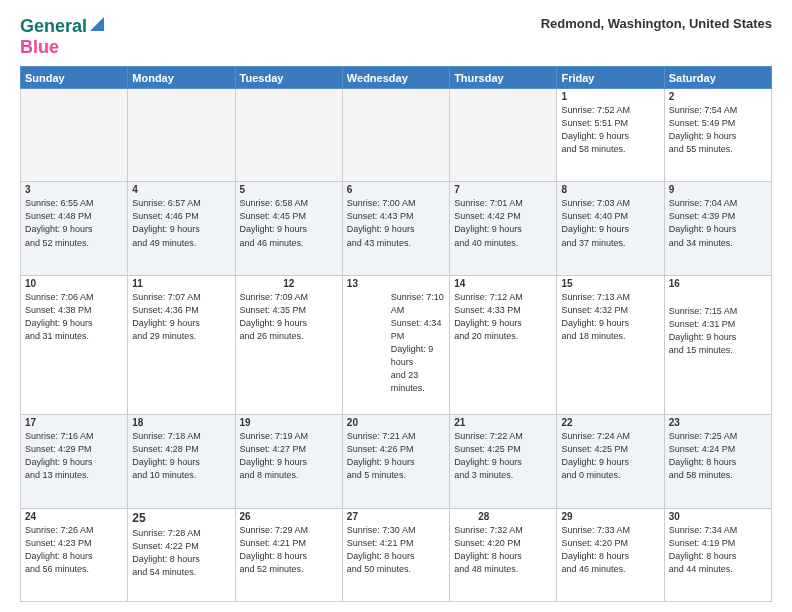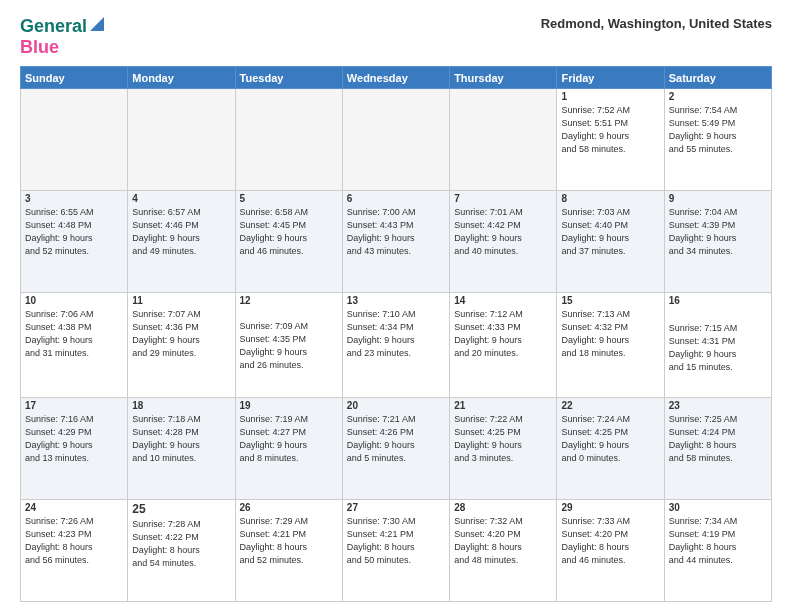--- a/index.html
+++ b/index.html
@@ -190,29 +190,29 @@
 and 31 minutes.</div>
           </td>
           <td style="background: rgb(255, 255, 255);">
             <div style="font-weight: bold; font-size: 10px; margin-bottom: 2px;">11</div>
             <div style="font-size: 9px; line-height: 1.45; color: rgb(51, 51, 51); white-space: pre-line;">Sunrise: 7:07 AM
 Sunset: 4:36 PM
 Daylight: 9 hours
 and 29 minutes.</div>
           </td>
           <td style="background: rgb(255, 255, 255);">
-            <div style="font-weight: bold; font-size: 10px; margin-bottom: 14px;">12</div>
+            <div style="font-weight: bold; font-size: 10px; margin-bottom: 2px; text-align: center;">12</div>
             <div style="font-size: 9px; line-height: 1.45; color: rgb(51, 51, 51); white-space: pre-line;">Sunrise: 7:09 AM
 Sunset: 4:35 PM
 Daylight: 9 hours
 and 26 minutes.</div>
           </td>
           <td style="background: rgb(255, 255, 255);">
             <div style="font-weight: bold; font-size: 10px; margin-bottom: 2px;">13</div>
-            <div style="font-size: 9px; line-height: 1.45; color: rgb(51, 51, 51); white-space: pre-line;">Sunrise: 7:10 AM
+            <div style="font-size: 9px; line-height: 1.45; color: rgb(51, 51, 51); white-space: pre-line; margin-left: 44px;">Sunrise: 7:10 AM
 Sunset: 4:34 PM
 Daylight: 9 hours
 and 23 minutes.</div>
           </td>
           <td style="background: rgb(255, 255, 255);">
             <div style="font-weight: bold; font-size: 10px; margin-bottom: 2px;">14</div>
             <div style="font-size: 9px; line-height: 1.45; color: rgb(51, 51, 51); white-space: pre-line;">Sunrise: 7:12 AM
 Sunset: 4:33 PM
 Daylight: 9 hours
 and 20 minutes.</div>
@@ -306,21 +306,21 @@
 and 52 minutes.</div>
           </td>
           <td style="background: rgb(255, 255, 255);">
             <div style="font-weight: bold; font-size: 10px; margin-bottom: 2px;">27</div>
             <div style="font-size: 9px; line-height: 1.45; color: rgb(51, 51, 51); white-space: pre-line;">Sunrise: 7:30 AM
 Sunset: 4:21 PM
 Daylight: 8 hours
 and 50 minutes.</div>
           </td>
           <td style="background: rgb(255, 255, 255);">
-            <div style="font-weight: bold; font-size: 10px; margin-bottom: 2px;">28</div>
+            <div style="font-weight: bold; font-size: 10px; margin-bottom: 2px; margin-left: 24px;">28</div>
             <div style="font-size: 9px; line-height: 1.45; color: rgb(51, 51, 51); white-space: pre-line;">Sunrise: 7:32 AM
 Sunset: 4:20 PM
 Daylight: 8 hours
 and 48 minutes.</div>
           </td>
           <td style="background: rgb(255, 255, 255);">
             <div style="font-weight: bold; font-size: 10px; margin-bottom: 2px;">29</div>
             <div style="font-size: 9px; line-height: 1.45; color: rgb(51, 51, 51); white-space: pre-line;">Sunrise: 7:33 AM
 Sunset: 4:20 PM
 Daylight: 8 hours

